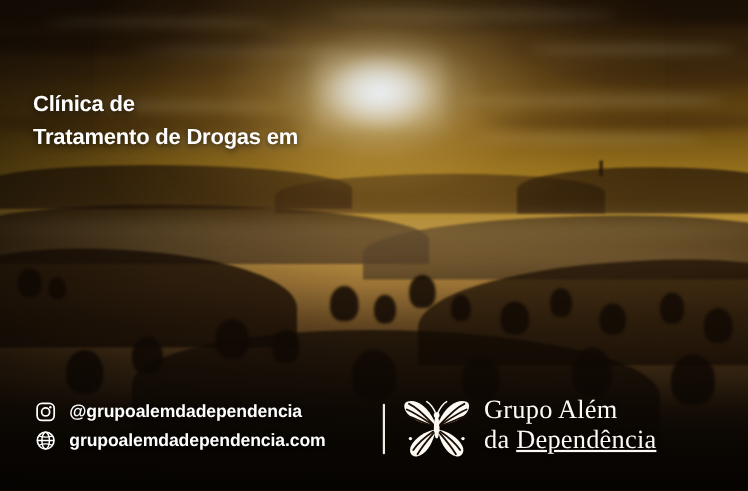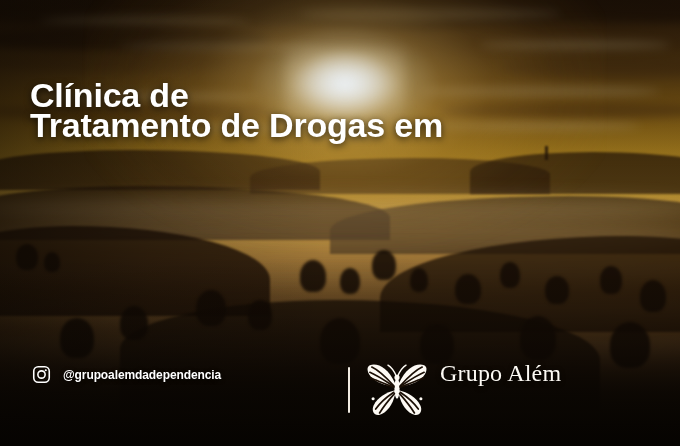--- a/index.html
+++ b/index.html
@@ -108,21 +108,21 @@
     background: linear-gradient(to bottom, rgba(8,5,2,0.0) 58%, rgba(8,5,2,0.45) 76%, rgba(8,5,2,0.86) 88%, rgba(5,3,1,0.95) 100%);
   }
 
   
   .content { position: absolute; inset: 0; }
 
   .headline {
     position: absolute;
     left: 30px; top: 80px;
     color: #ffffff;
-    font-size: 34px;
+    font-size: 20px;
     font-weight: bold;
     line-height: 30px;
     letter-spacing: -0.2px;
     text-shadow: 0 2px 7px rgba(0,0,0,0.72);
     white-space: pre-line;
   }
   .subhead {
     position: absolute;
     left: 30px; top: 164px;
     color: #ffffff;
@@ -155,21 +155,21 @@
     left: 32px; top: 365px;
     display: flex;
     flex-direction: column;
     gap: 7px;
   }
   .contact-row {
     display: flex;
     align-items: center;
     gap: 12px;
     color: #ffffff;
-    font-size: 12px;
+    font-size: 16px;
     font-weight: 600;
     letter-spacing: -0.1px;
     text-shadow: 0 1px 4px rgba(0,0,0,0.8);
   }
   .ico { width: 19px; height: 19px; flex: none; display: block; }
 
   .divider {
     position: absolute;
     left: 348px; top: 367px;
     width: 2px; height: 46px;
@@ -287,20 +287,30 @@
 
       <div class="contact-row">
         <svg class="ico" viewBox="0 0 24 24">
           <rect x="2.2" y="2.2" width="19.6" height="19.6" rx="5.6" ry="5.6" fill="none" stroke="#ffffff" stroke-width="2"></rect>
           <circle cx="12" cy="12" r="4.6" fill="none" stroke="#ffffff" stroke-width="2"></circle>
           <circle cx="17.4" cy="6.6" r="1.35" fill="#ffffff"></circle>
         </svg>
         <span>@grupoalemdadependencia</span>
       </div>
 
+      <div class="contact-row">
+        <svg class="ico" viewBox="0 0 24 24">
+          <circle cx="12" cy="12" r="9.6" fill="none" stroke="#ffffff" stroke-width="1.9"></circle>
+          <ellipse cx="12" cy="12" rx="4.3" ry="9.6" fill="none" stroke="#ffffff" stroke-width="1.7"></ellipse>
+          <line x1="2.4" y1="12" x2="21.6" y2="12" stroke="#ffffff" stroke-width="1.7"></line>
+          <path d="M4.3 6.6 Q12 9.6 19.7 6.6" fill="none" stroke="#ffffff" stroke-width="1.5"></path>
+          <path d="M4.3 17.4 Q12 14.4 19.7 17.4" fill="none" stroke="#ffffff" stroke-width="1.5"></path>
+        </svg>
+        <span>grupoalemdadependencia.com</span>
+      </div>
     </div>
 
     <div class="divider"></div>
 
     <div class="brand">
       <svg class="butterfly" viewBox="0 0 100 96">
         <g fill="#fdfaf4">
 
           <path d="M47 36 C36 12 20 4 8 8 C3 10 3 18 9 25 C18 35 33 40 47 41 Z"></path>
           <path d="M47 38 C34 18 22 12 12 18 C8 21 9 28 15 33 C24 40 37 43 47 43 Z" opacity="0"></path>
@@ -329,17 +339,20 @@
           <path d="M55 41 C67 33 80 24 92 19"></path>
           <path d="M55 42 C68 38 80 32 91 28"></path>
           <path d="M45 50 C36 56 24 66 17 76"></path>
           <path d="M46 52 C39 60 29 72 23 82"></path>
           <path d="M55 50 C64 56 76 66 83 76"></path>
           <path d="M54 52 C61 60 71 72 77 82"></path>
         </g>
       </svg>
       <div class="brand-text">
         <span>Grupo Além</span>
+        <span class="brand-l2">
+          <span>da </span><span class="brand-underline">Dependência</span>
+        </span>
       </div>
     </div>
 
   </div>
 </div>
 
 </body></html>

